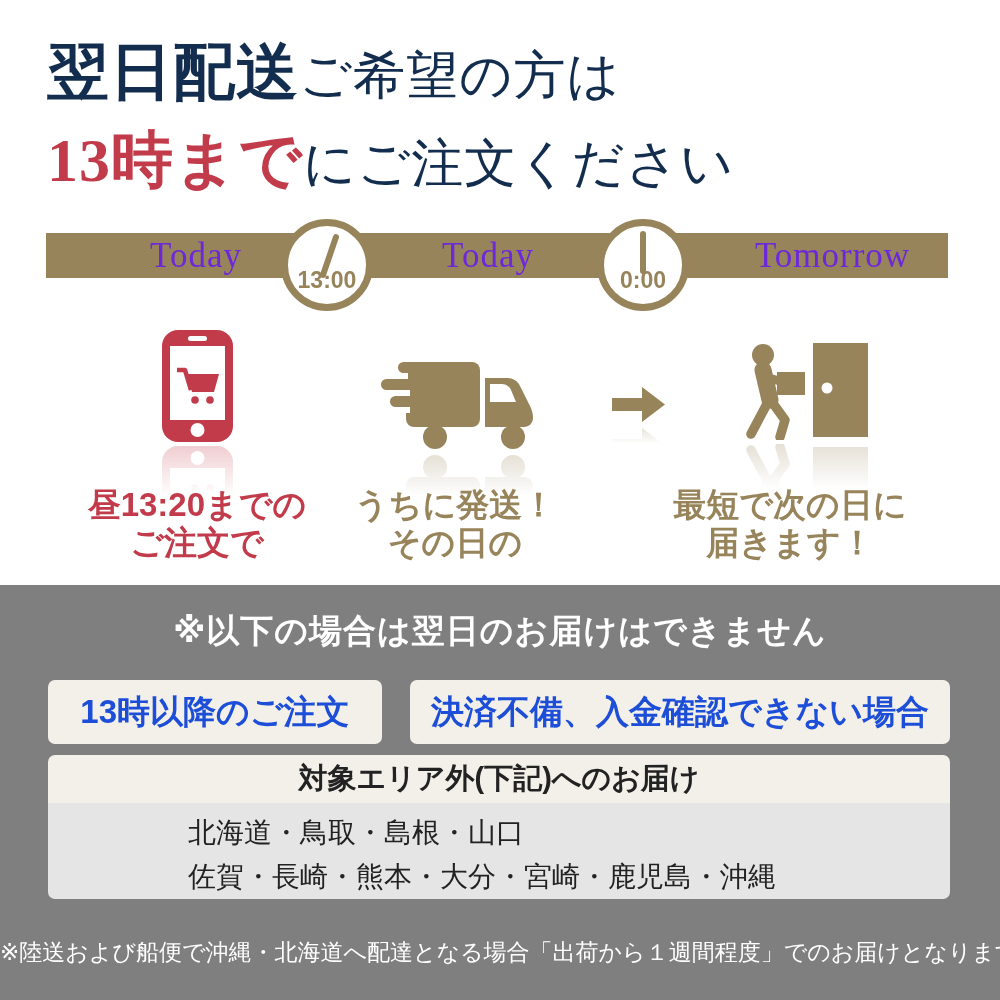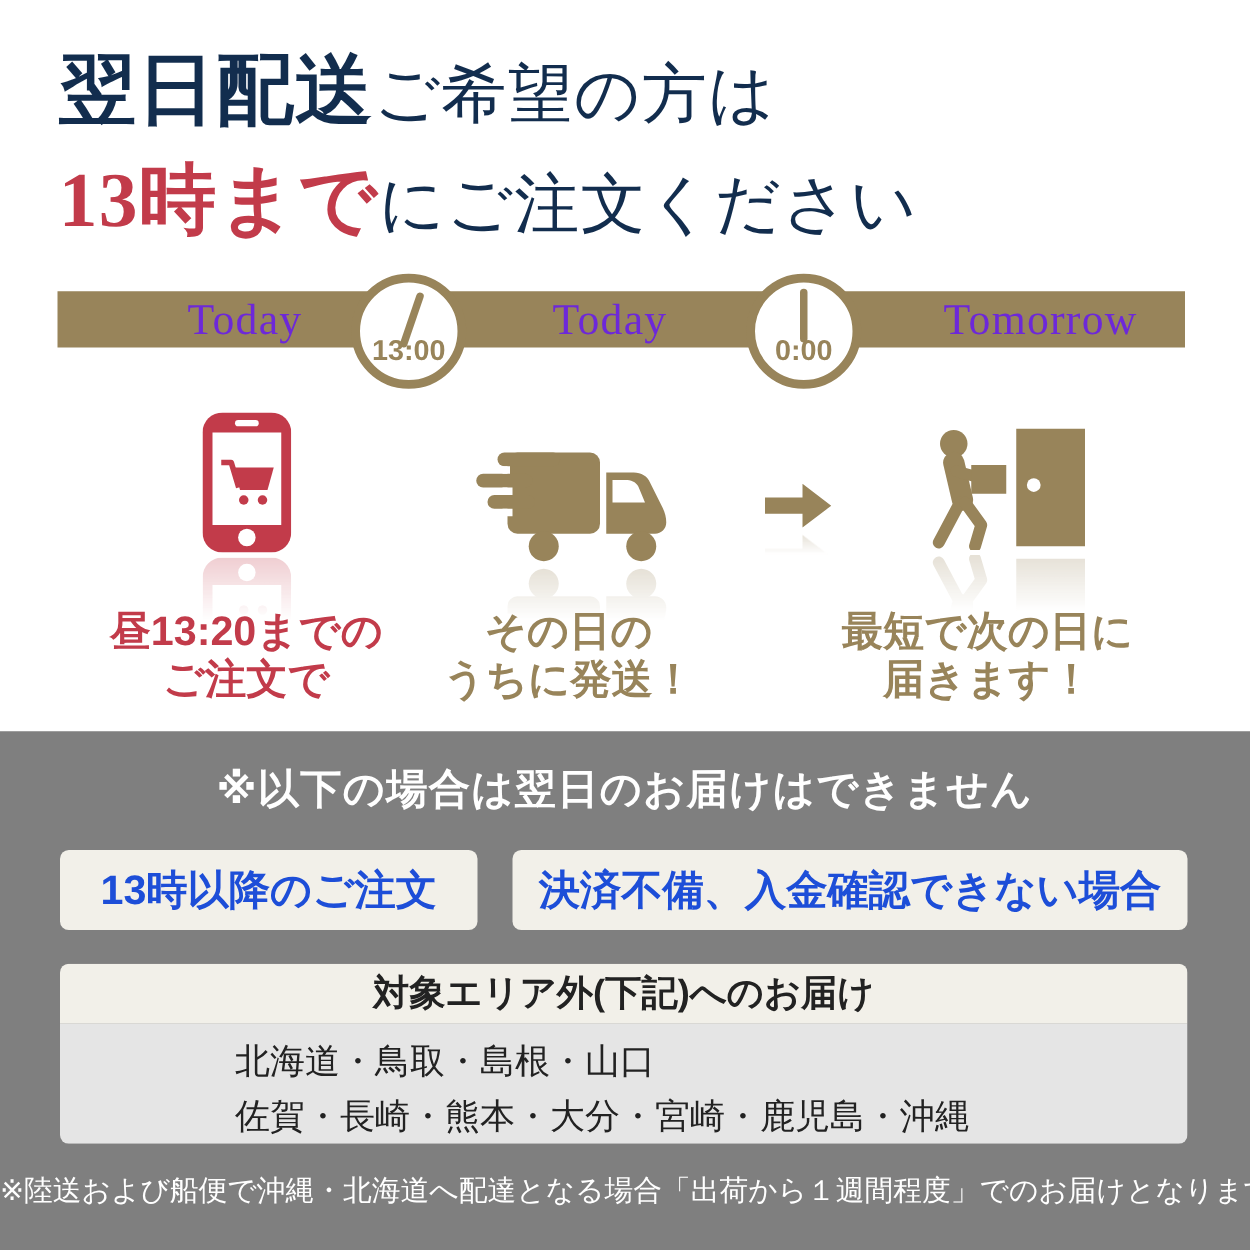--- a/index.html
+++ b/index.html
@@ -42,21 +42,21 @@
   .cap-3{left:630px;width:320px;color:#98845a;}
   
   .panel{position:absolute;left:0;top:585px;width:1000px;height:415px;background:#7f7f7f;}
   .panel-title{position:absolute;left:0;top:24px;width:100%;text-align:center;
     color:#ffffff;font-size:33px;font-weight:700;letter-spacing:1px;white-space:nowrap;}
   .case-box{position:absolute;top:95px;height:64px;background:#f2f0e9;border-radius:7px;
     display:flex;align-items:center;justify-content:center;color:#1d4ed8;
     font-size:33px;font-weight:600;white-space:nowrap;}
   .case-1{left:48px;width:334px;}
   .case-2{left:410px;width:540px;}
-  .area-box{position:absolute;left:48px;top:186px;width:902px;height:144px;
+  .area-box{position:absolute;left:48px;top:170px;width:902px;height:144px;
     border-radius:7px;overflow:hidden;}
   .area-header{height:48px;background:#f2f0e9;display:flex;align-items:center;justify-content:center;
     color:#222222;font-size:29px;font-weight:600;white-space:nowrap;}
   .area-body{height:96px;background:#e5e5e5;color:#222222;font-size:28px;font-weight:500;
     padding-left:140px;box-sizing:border-box;padding-top:8px;}
   .area-line{line-height:44px;white-space:nowrap;}
   .panel-footnote{position:absolute;left:0;top:352px;width:100%;text-align:center;
     color:#ffffff;font-size:23px;font-weight:500;white-space:nowrap;}
 </style>
 </head>
@@ -134,22 +134,22 @@
     <rect x="50" y="32" width="28" height="23" fill="#98845a"></rect>
     <polyline points="41,62 24,94" fill="none" stroke="#98845a" stroke-width="9.5" stroke-linecap="round"></polyline>
     <polyline points="45,62 58,80 53,97" fill="none" stroke="#98845a" stroke-width="9.5" stroke-linecap="round" stroke-linejoin="round"></polyline>
   </svg>
 
   <div class="caption cap-1">
     <div>昼13:20までの</div>
     <div>ご注文で</div>
   </div>
   <div class="caption cap-2">
+    <div>うちに発送！</div>
     <div>その日の</div>
-    <div>うちに発送！</div>
   </div>
   <div class="caption cap-3">
     <div>最短で次の日に</div>
     <div>届きます！</div>
   </div>
 
   <div class="panel">
     <div class="panel-title">※以下の場合は翌日のお届けはできません</div>
     <div class="case-box case-1">13時以降のご注文</div>
     <div class="case-box case-2">決済不備、入金確認できない場合</div>

